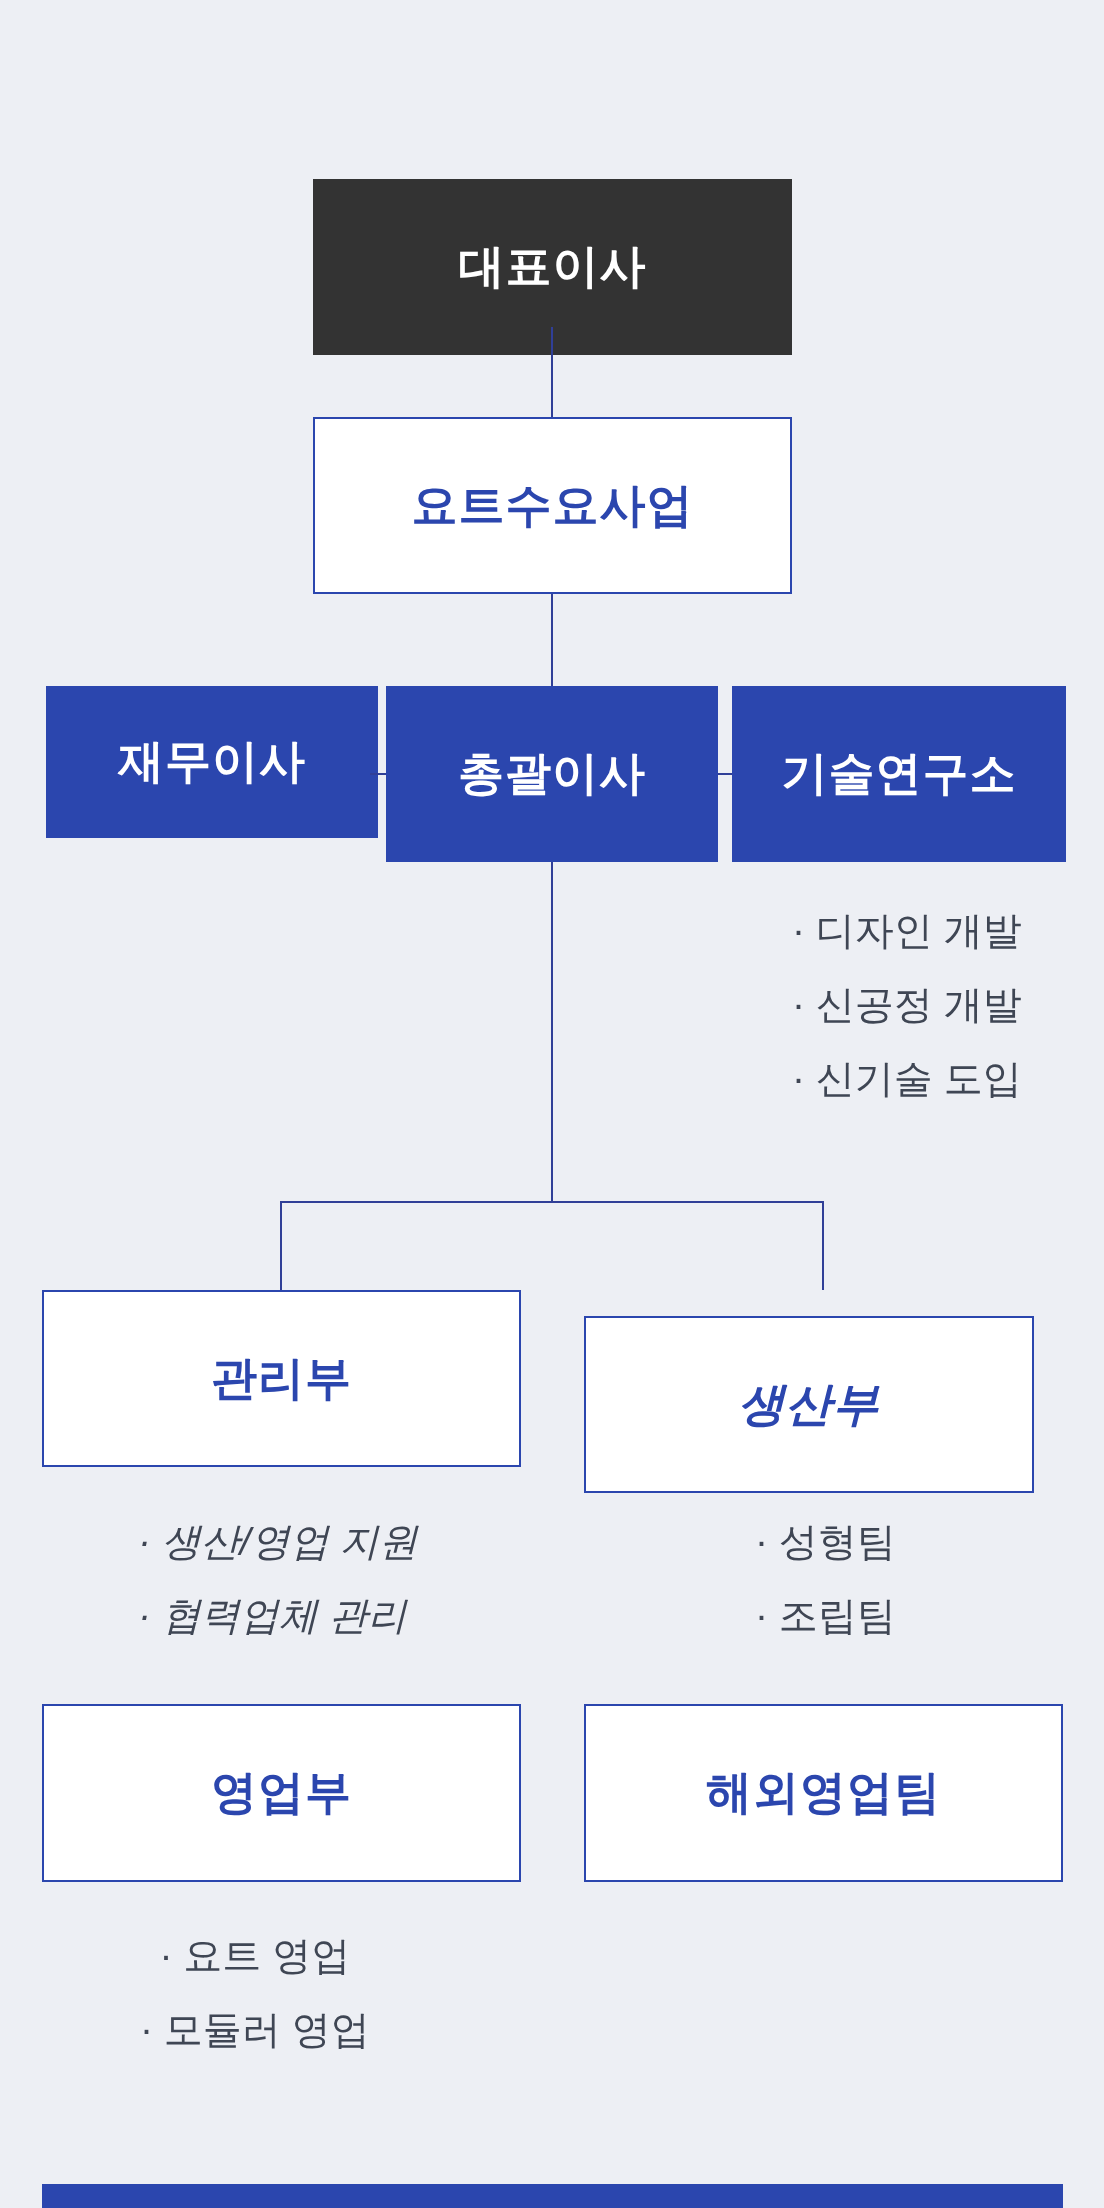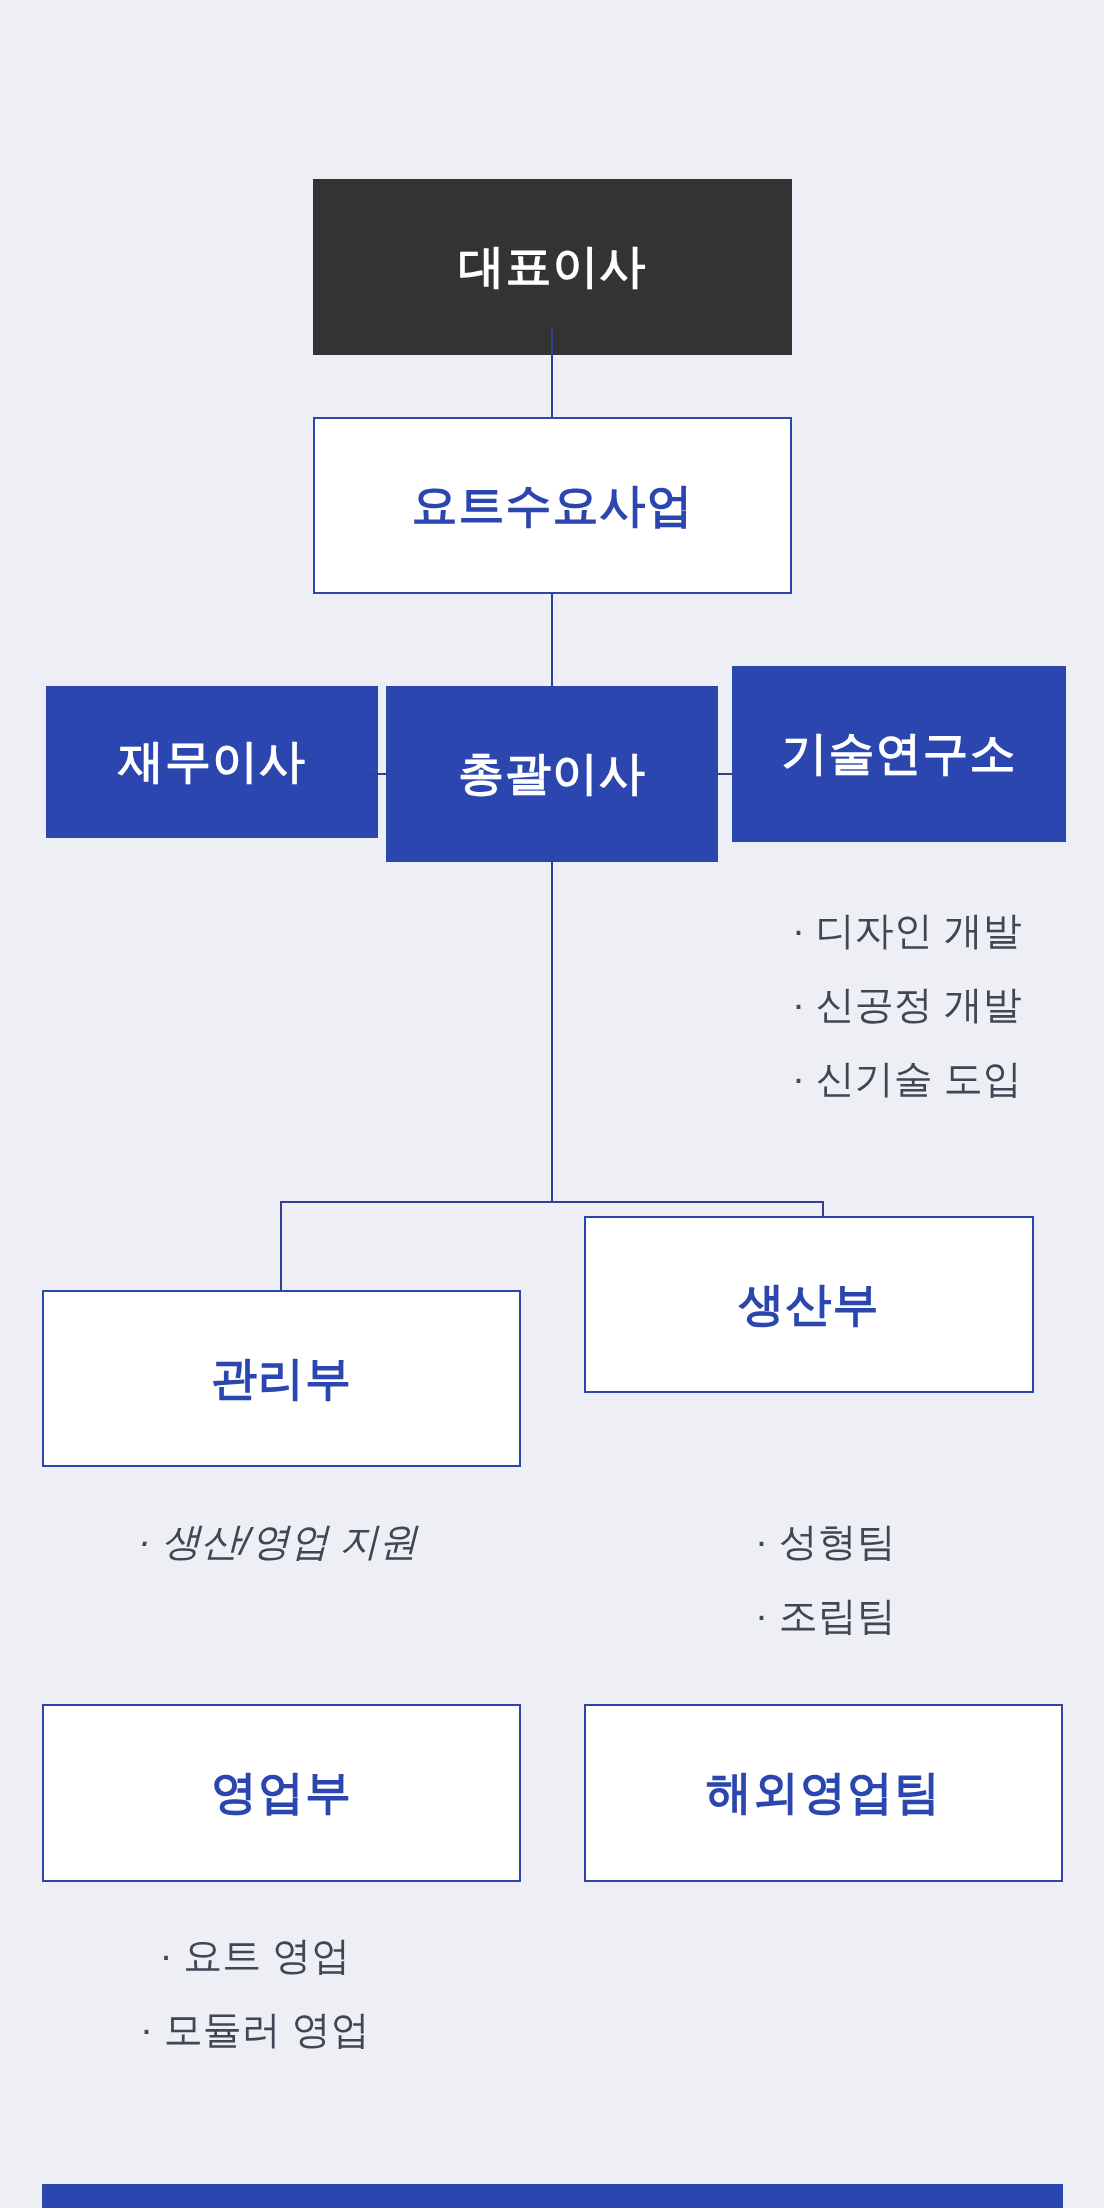--- a/index.html
+++ b/index.html
@@ -74,45 +74,46 @@
   </div>
 
   <div class="line" style="left:370px; top:773px; width:16px; height:2px;"></div>
 
   <div class="box filled" style="left:386px; top:686px; width:332px; height:176px;">
     <span>총괄이사</span>
   </div>
 
   <div class="line" style="left:718px; top:773px; width:14px; height:2px;"></div>
 
-  <div class="box filled" style="left:732px; top:666px; width:334px; height:176px;">
+  <div class="box filled" style="left:732px; top:686px; width:334px; height:176px;">
     <span>기술연구소</span>
   </div>
 
   <div class="bullets" style="left:792px; top:894px;">
     <div>· 디자인 개발</div>
     <div>· 신공정 개발</div>
     <div>· 신기술 도입</div>
   </div>
 
   <div class="line" style="left:551px; top:862px; width:2px; height:339px;"></div>
   <div class="line" style="left:280px; top:1201px; width:544px; height:2px;"></div>
   <div class="line" style="left:280px; top:1201px; width:2px; height:89px;"></div>
   <div class="line" style="left:822px; top:1201px; width:2px; height:89px;"></div>
 
   <div class="box outline" style="left:42px; top:1290px; width:479px; height:177px;">
     <span>관리부</span>
   </div>
 
-  <div class="box outline" style="left:584px; top:1216px; width:450px; height:177px;">
+  <div class="box outline" style="left:584px; top:1316px; width:450px; height:177px;font-style:italic;">
     <span>생산부</span>
   </div>
 
   <div class="bullets" style="left:138px; top:1505px;font-style:italic;">
     <div>· 생산/영업 지원</div>
+    <div>· 협력업체 관리</div>
   </div>
 
   <div class="bullets" style="left:755px; top:1505px;">
     <div>· 성형팀</div>
     <div>· 조립팀</div>
   </div>
 
   <div class="box outline" style="left:42px; top:1704px; width:479px; height:178px;">
     <span>영업부</span>
   </div>

